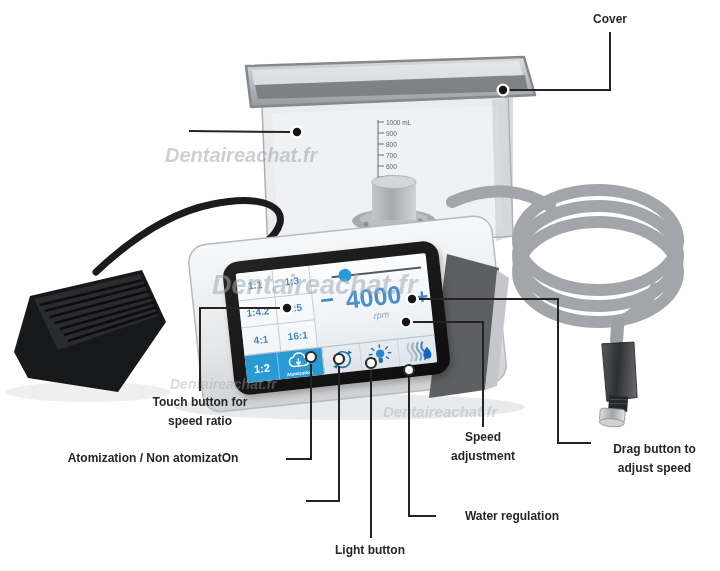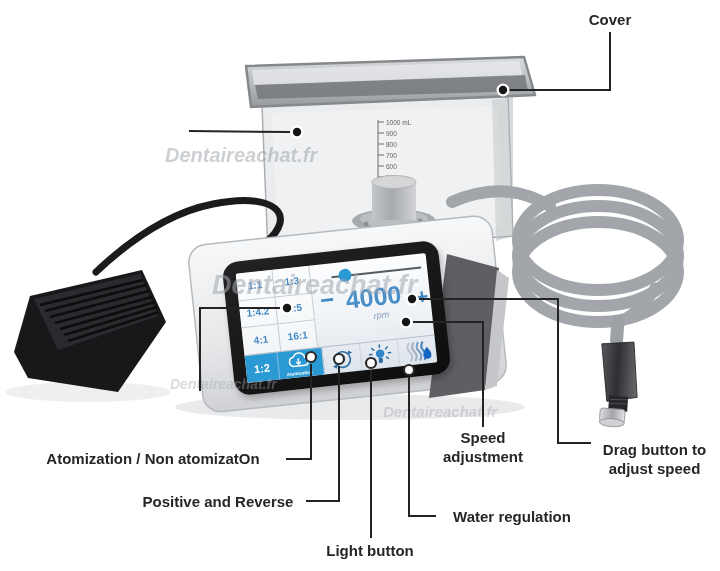--- a/index.html
+++ b/index.html
@@ -24,21 +24,21 @@
   .bb-ico:last-child{border-right:none;}
   .speed-area{position:absolute;left:74px;top:0;right:0;bottom:27px;}
   .slider-track{position:absolute;left:18%;right:5%;top:13px;height:2px;background:#555a60;}
   .slider-dot{position:absolute;left:24%;top:7px;width:13px;height:13px;border-radius:50%;background:#2b99d4;}
   .sp-minus{position:absolute;left:7px;top:22px;font-size:24px;font-weight:700;color:#4187c2;}
   .sp-value{position:absolute;left:24px;right:20px;top:24px;text-align:center;font-size:25px;font-weight:700;color:#4a8fc8;}
   .sp-plus{position:absolute;right:2px;top:31px;font-size:21px;font-weight:700;color:#4187c2;}
   .sp-unit{position:absolute;left:30px;right:14px;top:52px;text-align:center;font-style:italic;font-size:9px;color:#8aa4bf;}
   
   #callouts{position:absolute;left:0;top:0;z-index:4;}
-  .lbl{position:absolute;z-index:5;color:#262626;font-size:15px;font-weight:600;line-height:19px;}
+  .lbl{position:absolute;z-index:5;color:#262626;font-size:12px;font-weight:600;line-height:19px;}
   .ctr{text-align:center;}
   .rgt{text-align:right;}
   .wm{position:absolute;z-index:3;font-style:italic;font-weight:700;color:rgba(145,150,158,.45);white-space:nowrap;pointer-events:none;text-align:center;}
 </style>
 </head>
 <body>
 
 <div id="stage">
 
   <svg id="product-svg" width="720" height="571" viewBox="0 0 720 571">
@@ -259,22 +259,25 @@
     </g>
     <g fill="#fff" stroke="#2a2a2a" stroke-width="2.2">
       <circle cx="311" cy="357" r="5"></circle>
       <circle cx="339" cy="359" r="5"></circle>
       <circle cx="371" cy="363" r="5"></circle>
       <circle cx="409" cy="370" r="5"></circle>
     </g>
   </svg>
 
   <div class="lbl ctr" style="left:570px;top:10px;width:80px;">Cover</div>
+  <div class="lbl ctr" style="left:100px;top:393px;width:200px;">
+    <span style="display:block;">Touch button for</span>
+    <span style="display:block;">speed ratio</span>
+  </div>
   <div class="lbl ctr" style="left:3px;top:449px;width:300px;">Atomization / Non atomizatOn</div>
-  <div class="lbl ctr" style="left:68px;top:492px;width:300px;">Positive and Reverse</div>
   <div class="lbl ctr" style="left:270px;top:541px;width:200px;">Light button</div>
   <div class="lbl ctr" style="left:383px;top:428px;width:200px;">
     <span style="display:block;">Speed</span>
     <span style="display:block;">adjustment</span>
   </div>
   <div class="lbl ctr" style="left:412px;top:507px;width:200px;">Water regulation</div>
   <div class="lbl ctr" style="left:552px;top:440px;width:205px;">
     <span style="display:block;">Drag button to</span>
     <span style="display:block;">adjust speed</span>
   </div>

